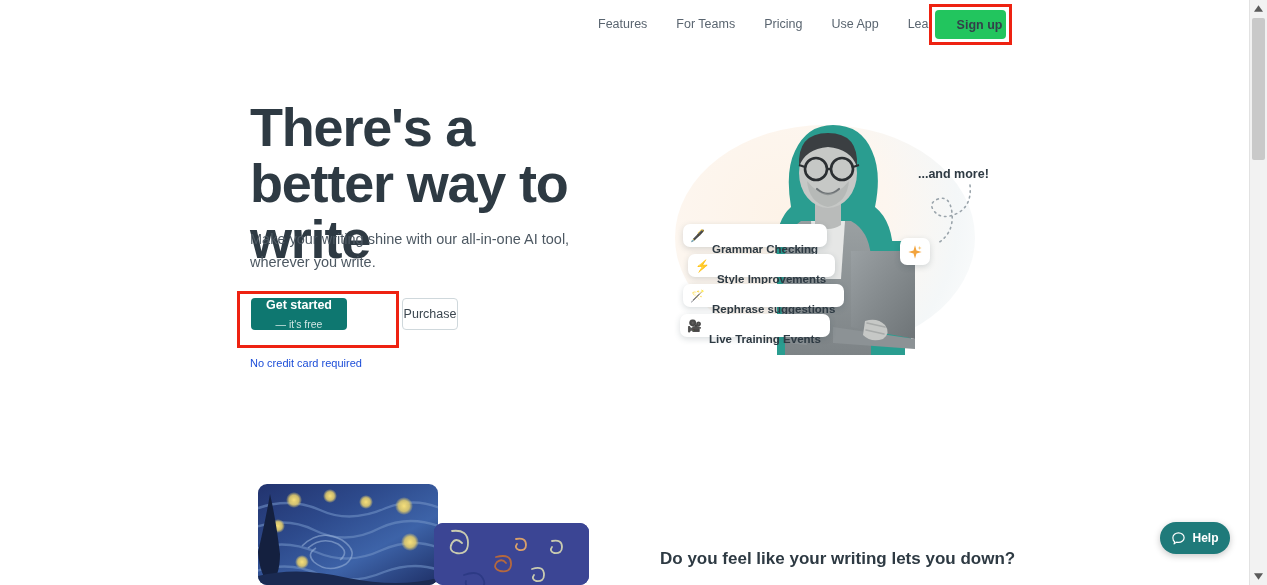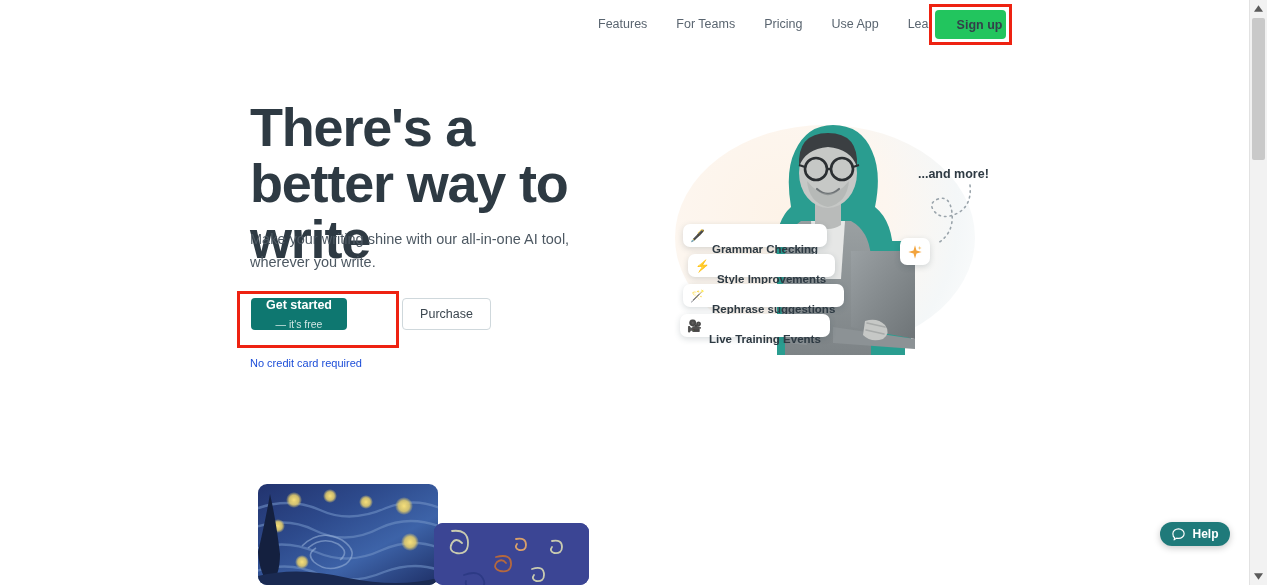--- a/index.html
+++ b/index.html
@@ -132,21 +132,21 @@
     flex-direction: column;
   }
   #get-started-free {
     font-size: 10.5px;
     font-weight: normal;
     color: #cfe6e3;
   }
   #purchase-button {
     position: absolute;
     left: 402px; top: 298px;
-    width: 89px; height: 32px;
+    width: 56px; height: 32px;
     background: #ffffff;
     border: 1px solid #cfd8dc;
     border-radius: 4px;
     color: #3c4750;
     font-family: "Liberation Sans", sans-serif;
     font-size: 12.5px;
     cursor: pointer;
   }
   #no-credit {
     position: absolute;
@@ -237,21 +237,21 @@
     font-size: 17px;
     font-weight: bold;
     color: #2E3A43;
     white-space: nowrap;
   }
 
   
   #help-widget {
     position: absolute;
     left: 1160px; top: 522px;
-    width: 70px; height: 24px;
+    width: 70px; height: 32px;
     background: #1F7A7A;
     border-radius: 18px;
     display: flex; align-items: center; justify-content: center;
     gap: 6px;
     cursor: pointer;
     box-shadow: 0 2px 7px rgba(0,0,0,0.22);
   }
   #help-label {
     font-size: 12px;
     font-weight: bold;
@@ -435,20 +435,21 @@
       <g fill="none" stroke-width="1.8" stroke-linecap="round">
         <path d="M18 8 Q34 6 34 20 Q34 32 22 30 Q14 28 18 20 Q22 14 28 20" stroke="#c9cbb0"></path>
         <path d="M82 16 Q92 14 92 22 Q92 28 85 27 Q80 25 83 21" stroke="#d9a06a"></path>
         <path d="M118 18 Q128 16 128 24 Q128 31 120 30 Q115 28 118 24" stroke="#c9cbb0"></path>
         <path d="M62 34 Q78 30 77 42 Q76 50 66 48 Q58 45 63 39 Q68 35 72 40" stroke="#b5683e"></path>
         <path d="M98 46 Q110 42 110 52 Q110 59 102 58 Q97 56 100 52" stroke="#c9cbb0"></path>
         <path d="M30 52 Q46 46 50 58 Q52 66 40 66 Q30 64 32 58" stroke="#2d3a85"></path>
       </g>
     </svg>
 
+    <h2 id="lower-heading">Do you feel like your writing lets you down?</h2>
 
     <div id="help-widget">
       <svg width="15" height="15" viewBox="0 0 24 24">
         <path d="M12 3c5 0 9 3.4 9 7.6 0 4.2-4 7.6-9 7.6-1 0-2-.14-2.9-.4L5 20.5l.9-3.3C3.7 15.8 3 13.3 3 10.6 3 6.4 7 3 12 3z" fill="none" stroke="#ffffff" stroke-width="1.9" stroke-linejoin="round"></path>
       </svg>
       <span id="help-label">Help</span>
     </div>
 
   </div>
 

